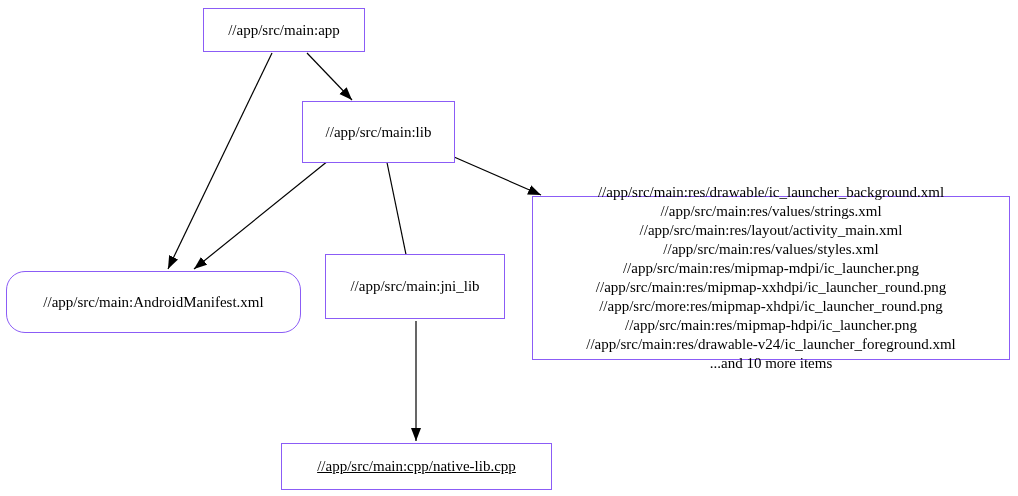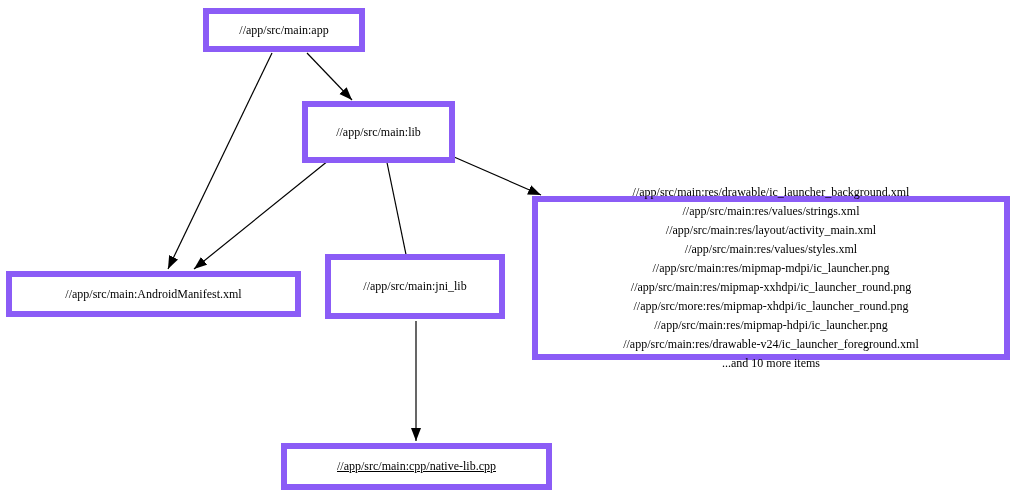--- a/index.html
+++ b/index.html
@@ -19,32 +19,32 @@
   .edges-layer {
     position: absolute;
     left: 0;
     top: 0;
     width: 1018px;
     height: 496px;
   }
   .node {
     position: absolute;
     box-sizing: border-box;
-    border: 6px solid #8b5cf6;
+    border: 1px solid #8b5cf6;
     background: #ffffff;
     display: flex;
     align-items: center;
     justify-content: center;
-    font-size: 12px;
+    font-size: 15px;
     white-space: nowrap;
     text-align: center;
   }
   .node-app      { left: 203px; top: 8px;   width: 162px; height: 44px; }
   .node-lib      { left: 302px; top: 101px; width: 153px; height: 62px; }
-  .node-manifest { left: 6px;   top: 271px; width: 295px; height: 46px; }
+  .node-manifest { left: 6px;   top: 271px; width: 295px; height: 62px; border-radius: 19px; }
   .node-jni-lib  { left: 325px; top: 254px; width: 180px; height: 65px; }
   .node-res      { left: 532px; top: 196px; width: 478px; height: 164px;
                    flex-direction: column; line-height: 19px; }
   .node-cpp      { left: 281px; top: 443px; width: 271px; height: 47px; text-decoration: underline; }
   .res-line { display: block; }
 </style>
 </head>
 <body>
 
 <div class="canvas">

